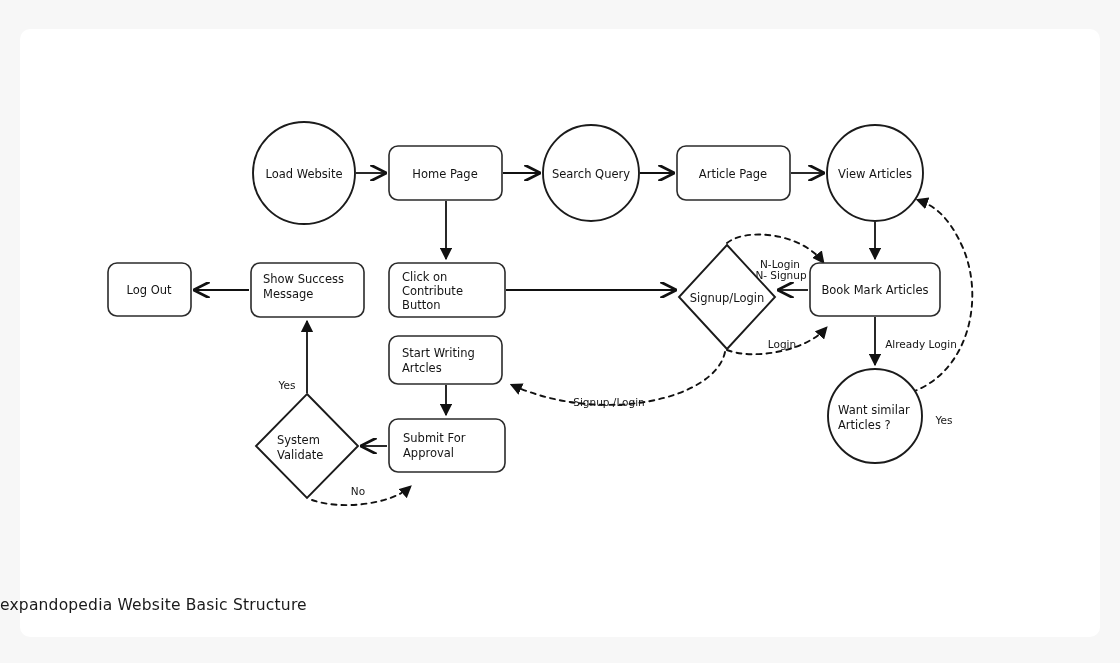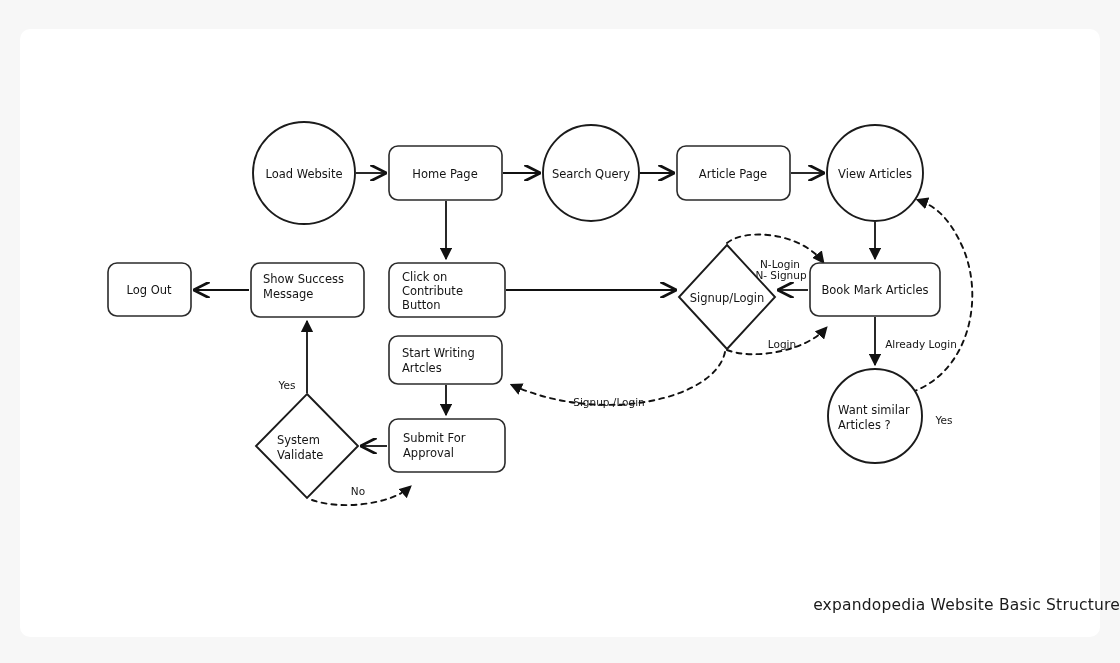--- a/index.html
+++ b/index.html
@@ -68,21 +68,21 @@
     font-size: 10.5px;
     fill: #141414;
     text-anchor: middle;
     dominant-baseline: middle;
   }
   .caption {
     position: absolute;
     left: 0;
     top: 596px;
     width: 1120px;
-    text-align: right;
+    text-align: left;
     font-family: "DejaVu Sans", "Liberation Sans", sans-serif;
     font-size: 15.5px;
     color: #1a1a1a;
     letter-spacing: 0.2px;
   }
 </style>
 </head>
 <body>
 
 <div id="root">

